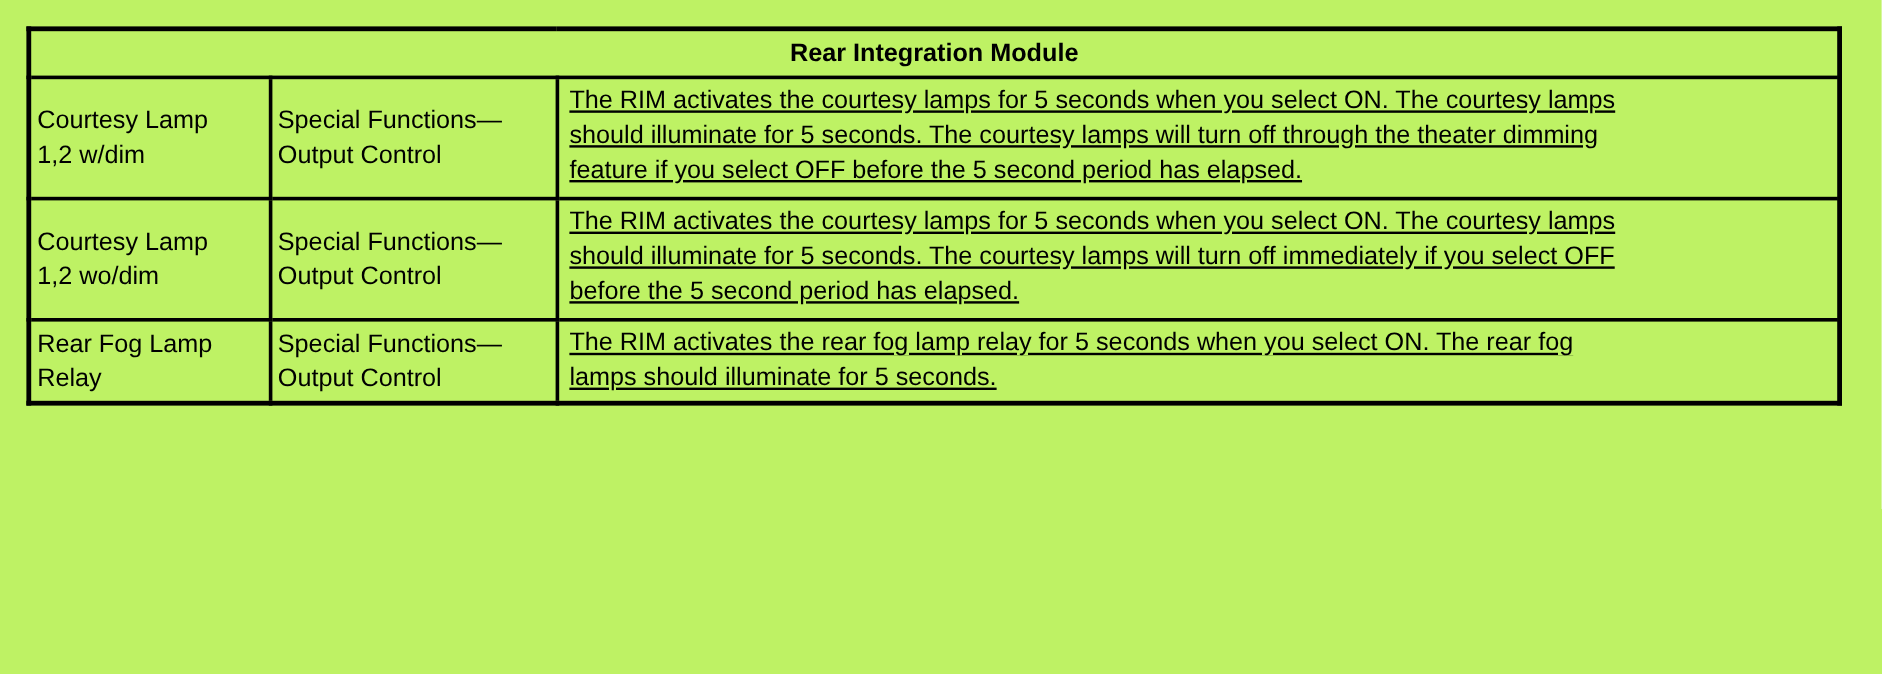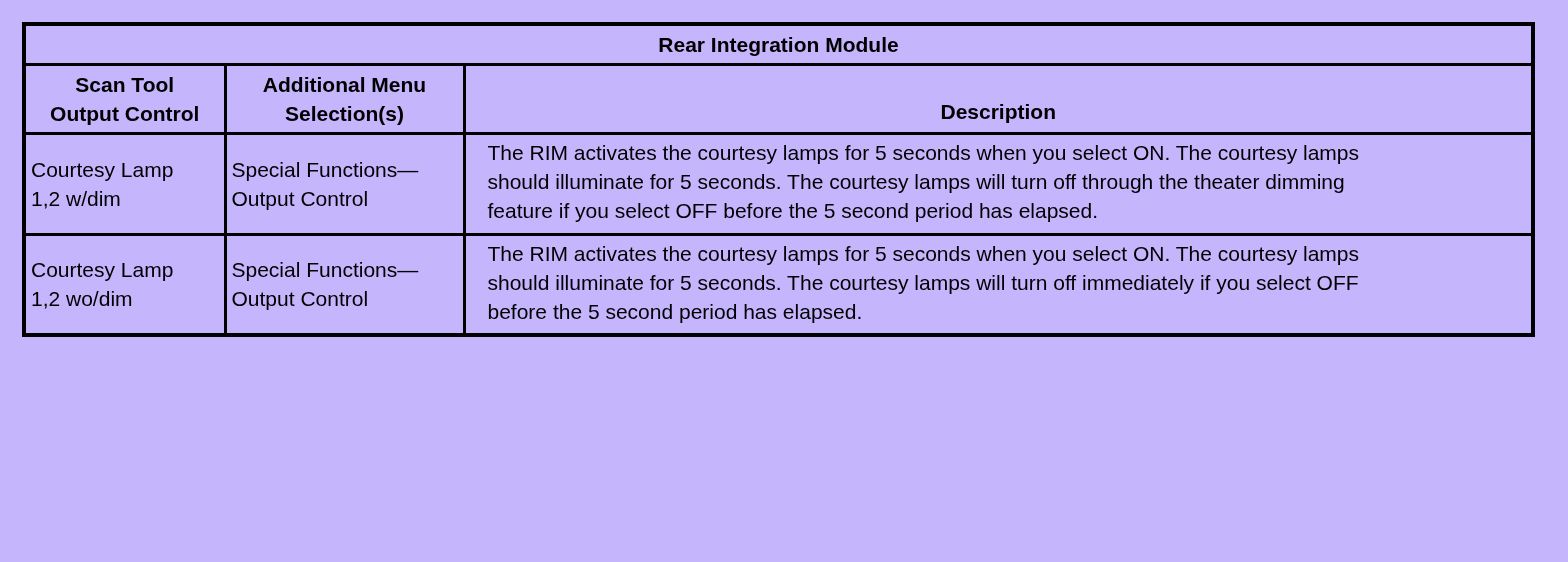--- a/index.html
+++ b/index.html
@@ -7,21 +7,21 @@
     margin: 0;
     padding: 0;
     background: #ffffff;
     font-family: "Liberation Sans", sans-serif;
     color: #000000;
   }
   .page {
     width: 1568px;
     height: 562px;
     padding: 22px 23px 25px 22px;
-    background: #c4b5fd;
+    background: #bef264;
   }
   table.rim-table {
     border-collapse: collapse;
     table-layout: fixed;
     width: 1513px;
     border: 4px solid #000000;
   }
   th, td {
     border: 3px solid #000000;
     padding: 2px 6px;
@@ -59,49 +59,43 @@
   .cell-control, .cell-menu {
     vertical-align: middle;
     white-space: pre-line;
     padding-left: 5px;
     padding-right: 4px;
   }
   .cell-desc {
     vertical-align: top;
     white-space: pre-line;
     padding-top: 3px;
-    padding-left: 22px;
+    padding-left: 9px;
     padding-right: 6px;
+    text-decoration: underline;
   }
   tbody tr:nth-child(1) { height: 101px; }
   tbody tr:nth-child(2) { height: 101px; }
   tbody tr:nth-child(3) { height: 70px; }
   tbody tr:nth-child(4) { height: 70px; }
   tbody tr:nth-child(5) { height: 64px; }
 </style>
 </head>
 <body>
 
 <div class="page">
   <table class="rim-table">
     <colgroup>
       <col class="col-control">
       <col class="col-menu">
       <col class="col-desc">
     </colgroup>
     <thead>
       <tr class="title-row">
         <th colspan="3" class="title-cell">Rear Integration Module</th>
-      </tr>
-      <tr class="header-row">
-        <th class="header-cell">Scan Tool
-Output Control</th>
-        <th class="header-cell">Additional Menu
-Selection(s)</th>
-        <th class="header-cell desc-header">Description</th>
       </tr>
     </thead>
     <tbody id="table-body">
   <tr class="data-row">
     <td class="cell-control">Courtesy Lamp
 1,2 w/dim</td>
     <td class="cell-menu">Special Functions—
 Output Control</td>
     <td class="cell-desc">The RIM activates the courtesy lamps for 5 seconds when you select ON. The courtesy lamps
 should illuminate for 5 seconds. The courtesy lamps will turn off through the theater dimming
@@ -112,16 +106,24 @@
     <td class="cell-control">Courtesy Lamp
 1,2 wo/dim</td>
     <td class="cell-menu">Special Functions—
 Output Control</td>
     <td class="cell-desc">The RIM activates the courtesy lamps for 5 seconds when you select ON. The courtesy lamps
 should illuminate for 5 seconds. The courtesy lamps will turn off immediately if you select OFF
 before the 5 second period has elapsed.</td>
   </tr>
 
 
+  <tr class="data-row">
+    <td class="cell-control">Rear Fog Lamp
+Relay</td>
+    <td class="cell-menu">Special Functions—
+Output Control</td>
+    <td class="cell-desc">The RIM activates the rear fog lamp relay for 5 seconds when you select ON. The rear fog
+lamps should illuminate for 5 seconds.</td>
+  </tr>
 
 </tbody>
   </table>
 </div>
 
 </body></html>

